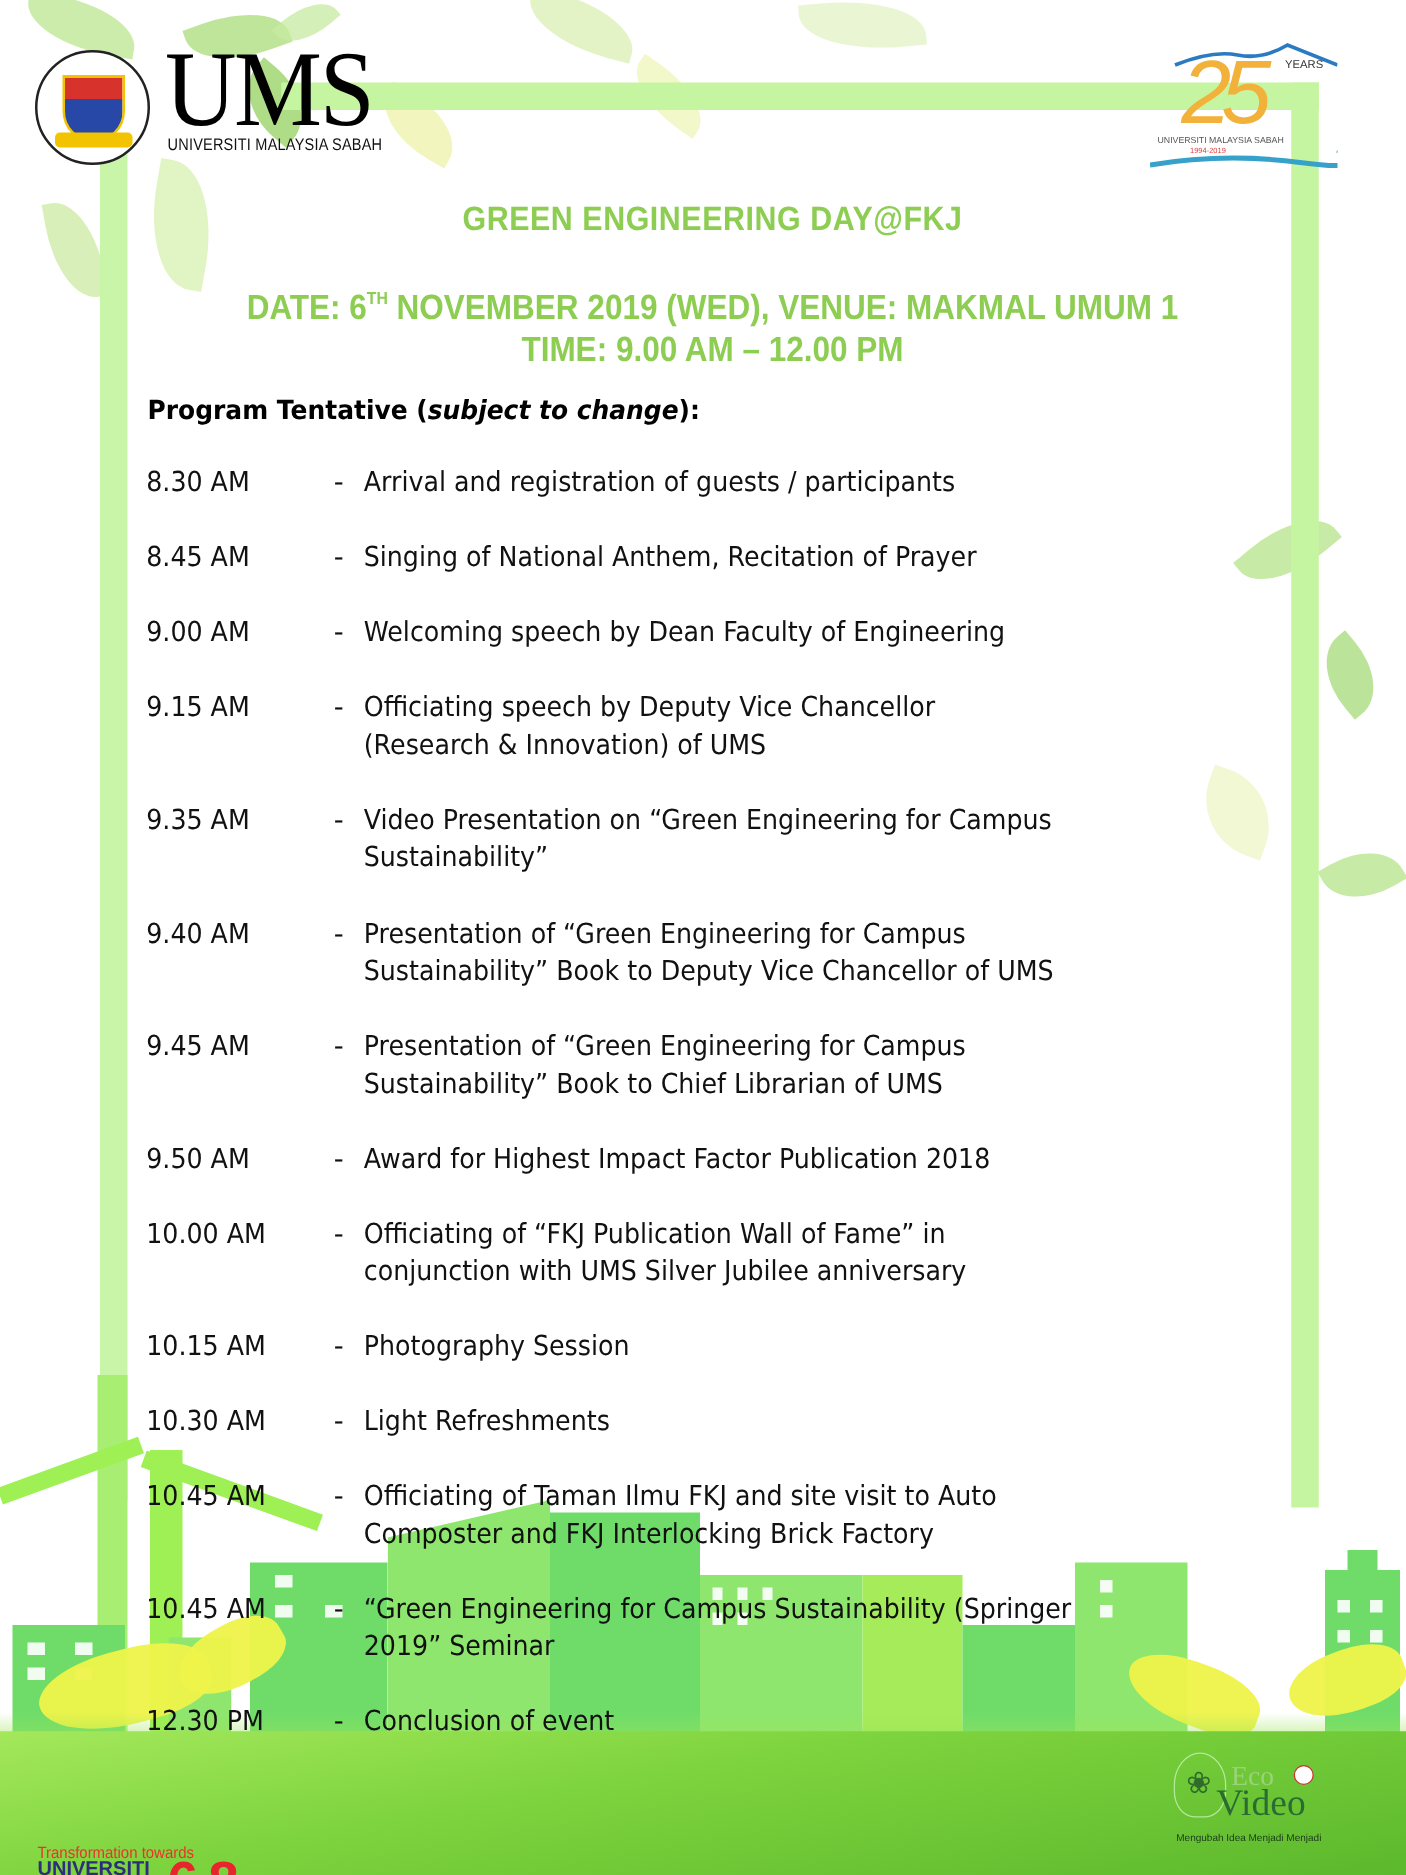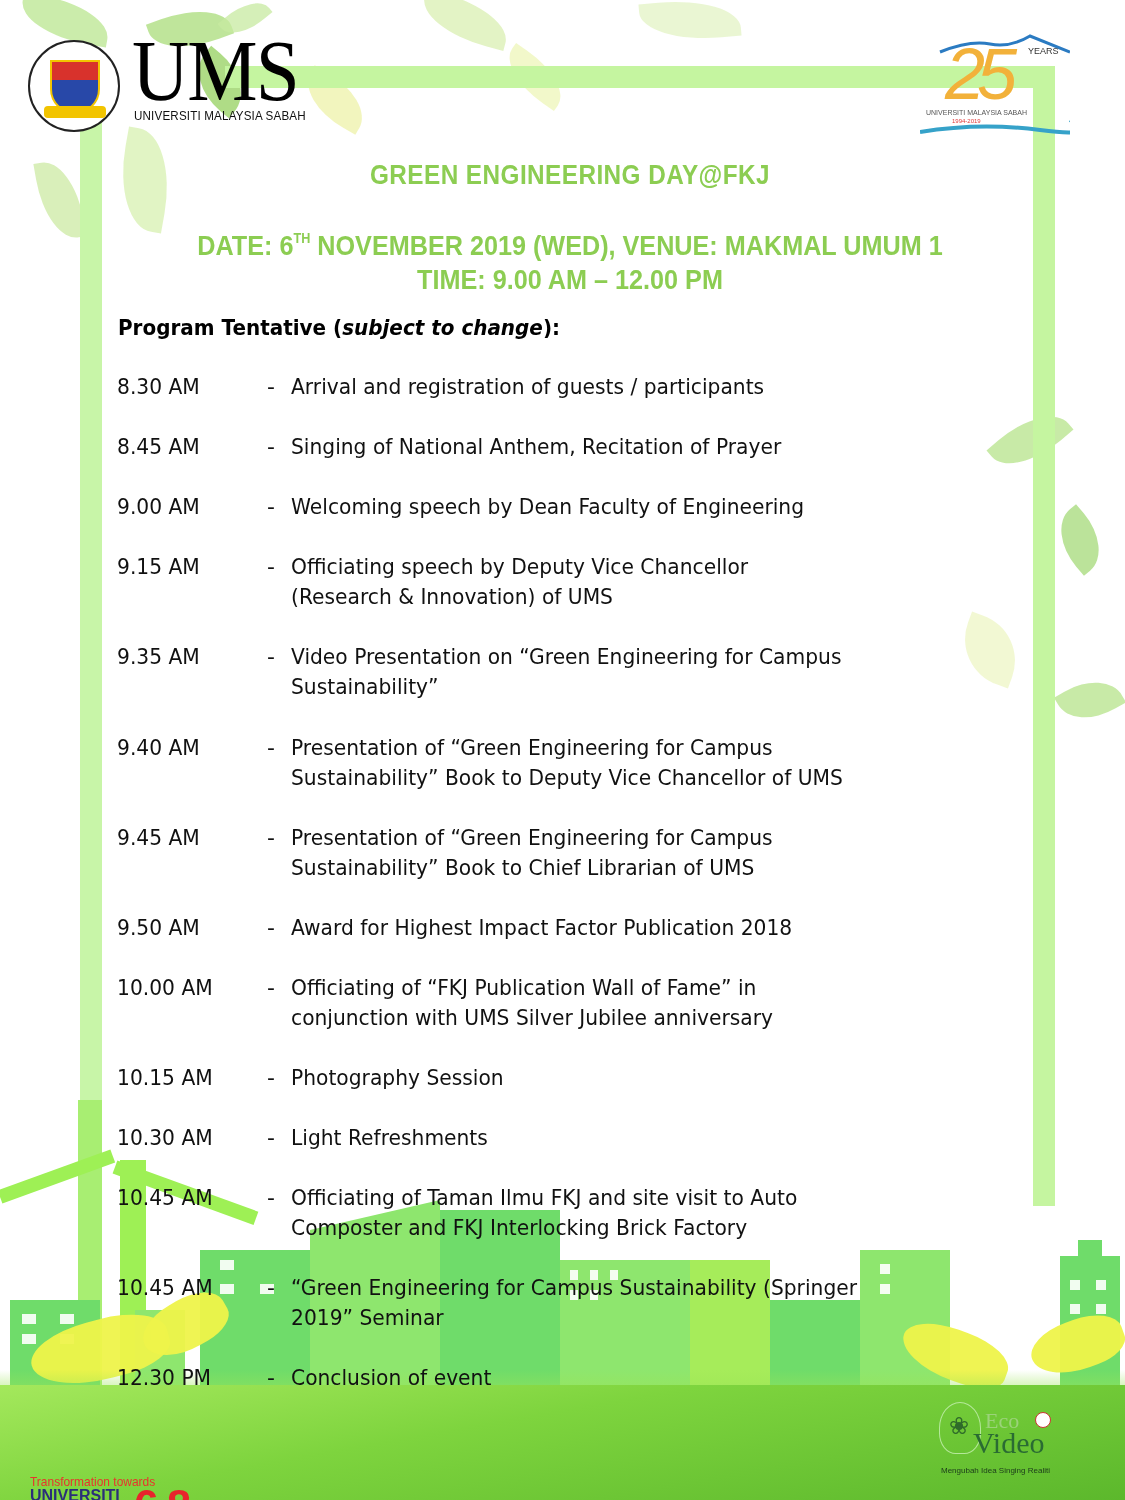--- a/index.html
+++ b/index.html
@@ -269,14 +269,14 @@
   <span class="ind">MALAYSIA</span>
   <span class="four">6.8</span>
 </div>
 
 <div class="layer eco">
   <div class="bulb"></div>
   <span class="tree">❀</span>
   <span class="e1">Eco</span>
   <span class="e2">Video</span>
   <div class="crest"></div>
-  <span class="tag">Mengubah Idea Singing Realiti</span>
+  <span class="tag">Mengubah Idea Menjadi Menjadi</span>
 </div>
 
 </body></html>

